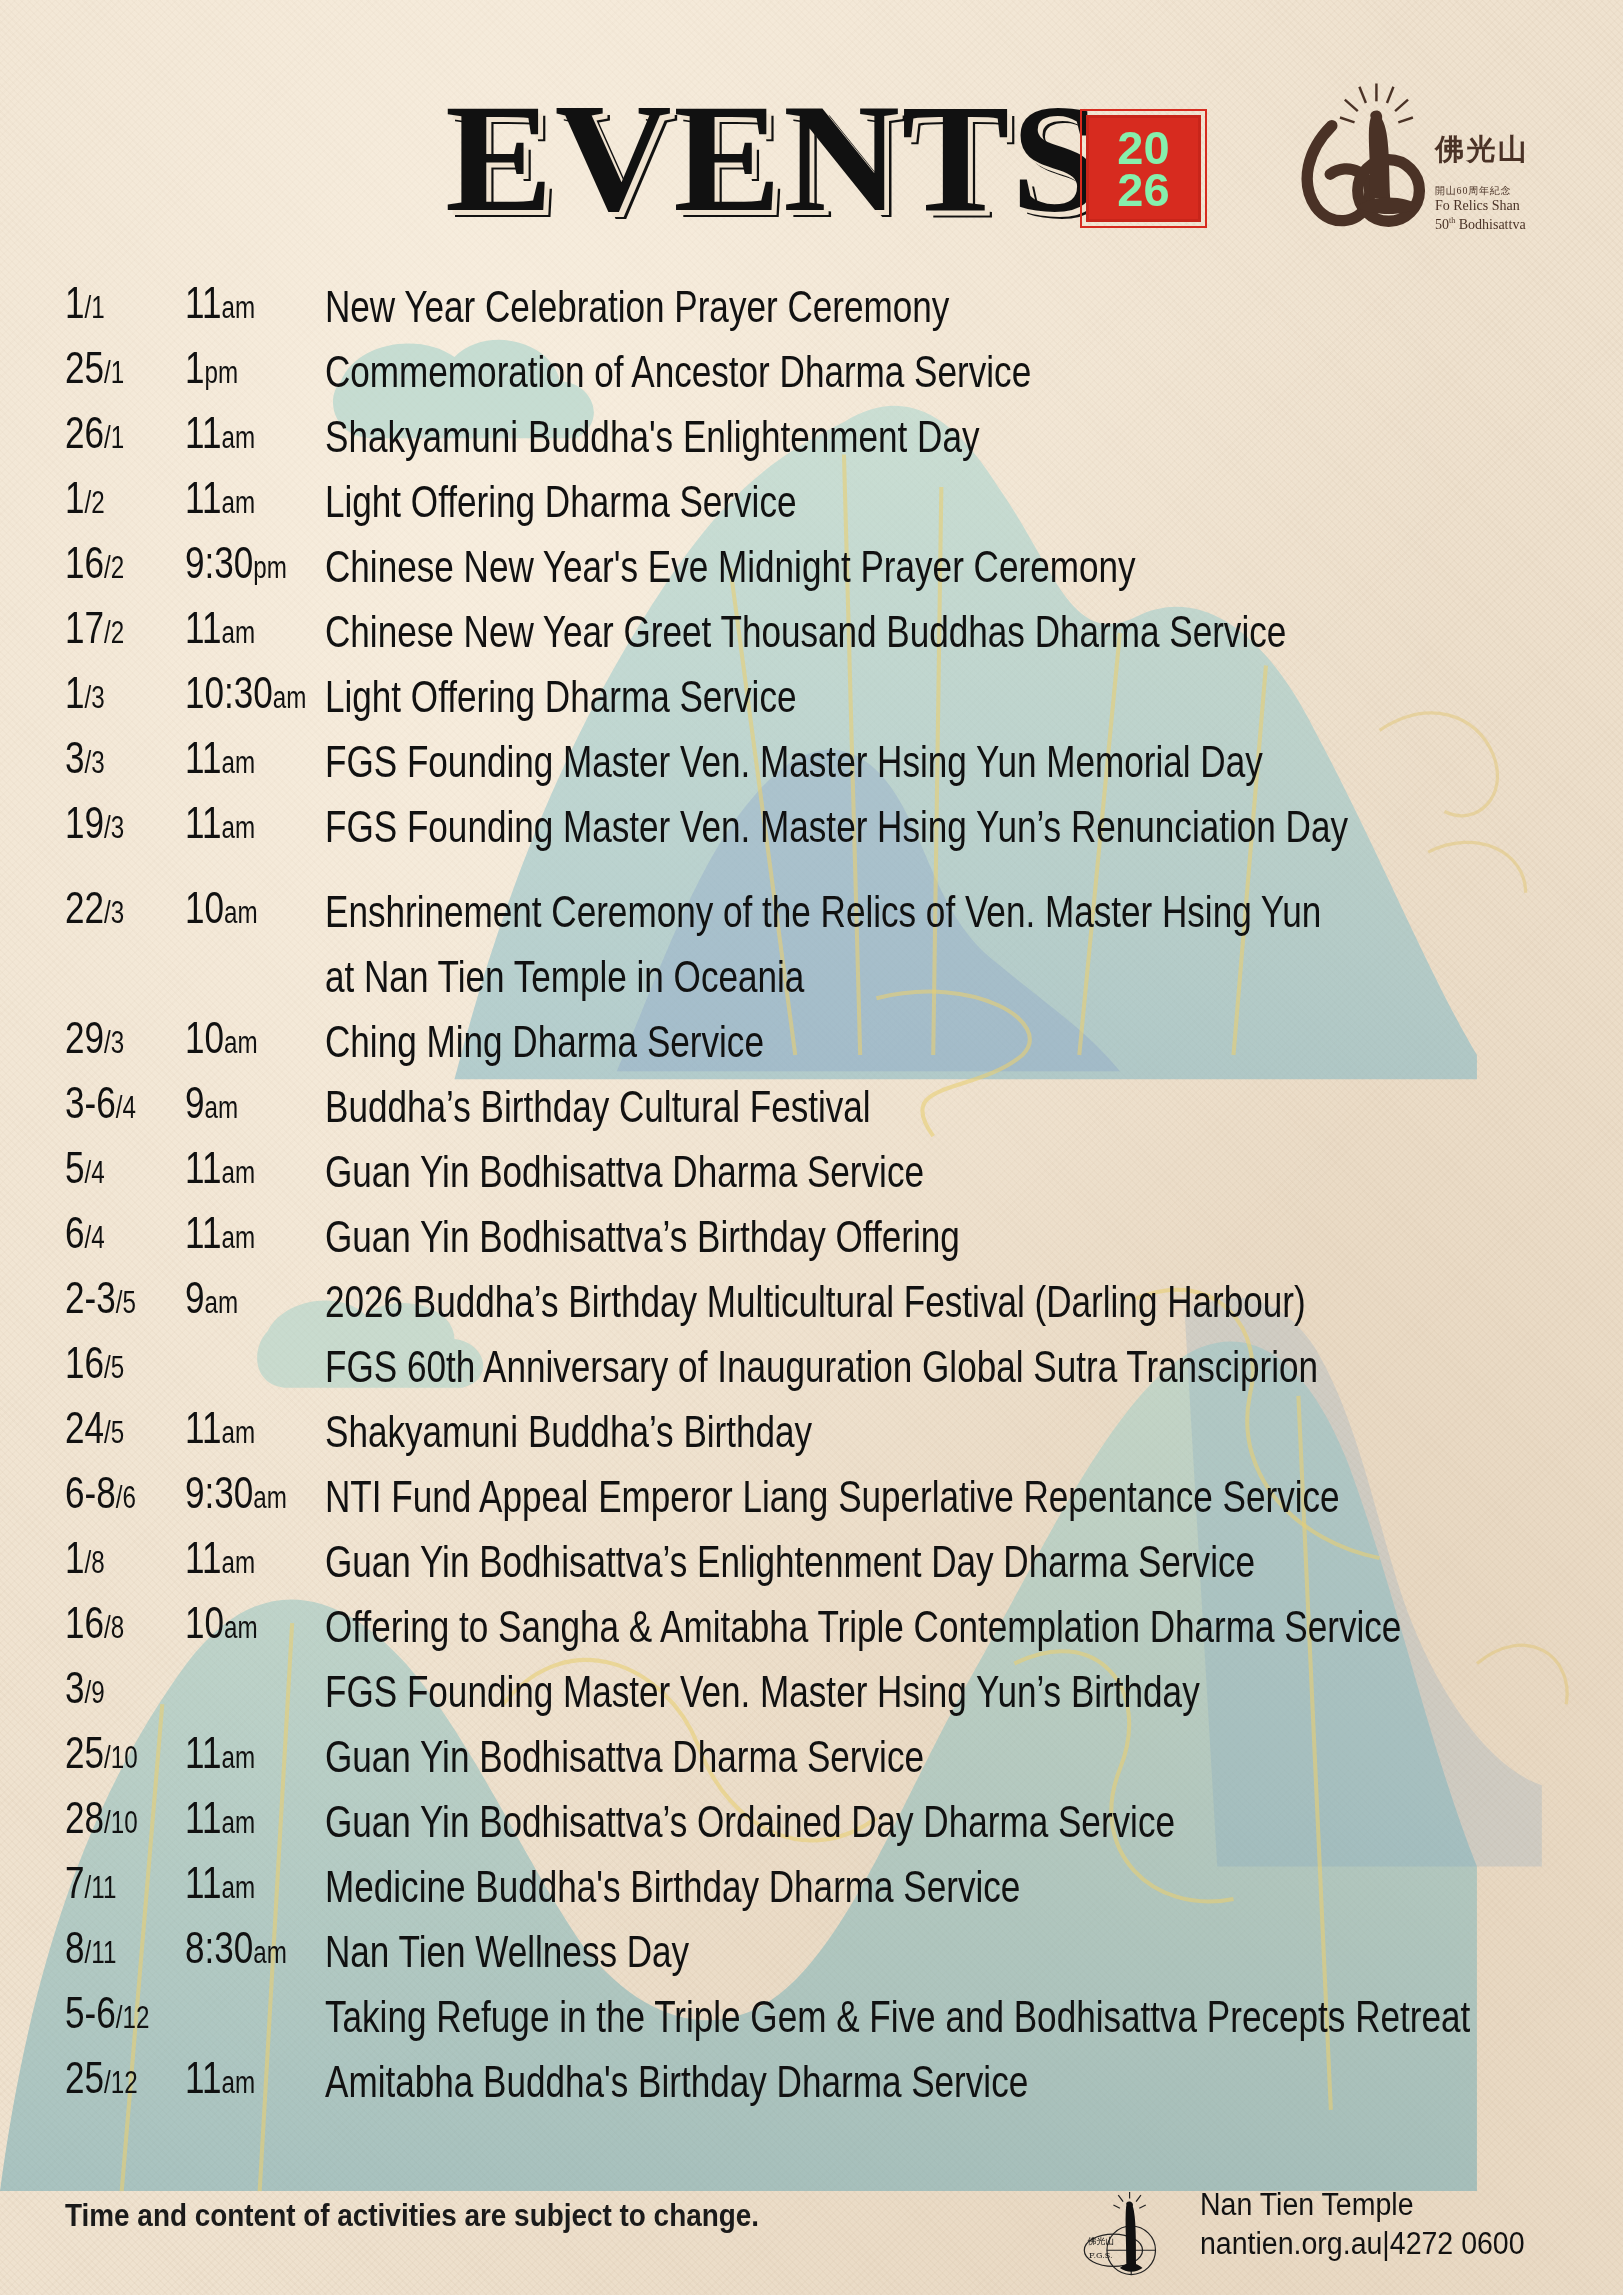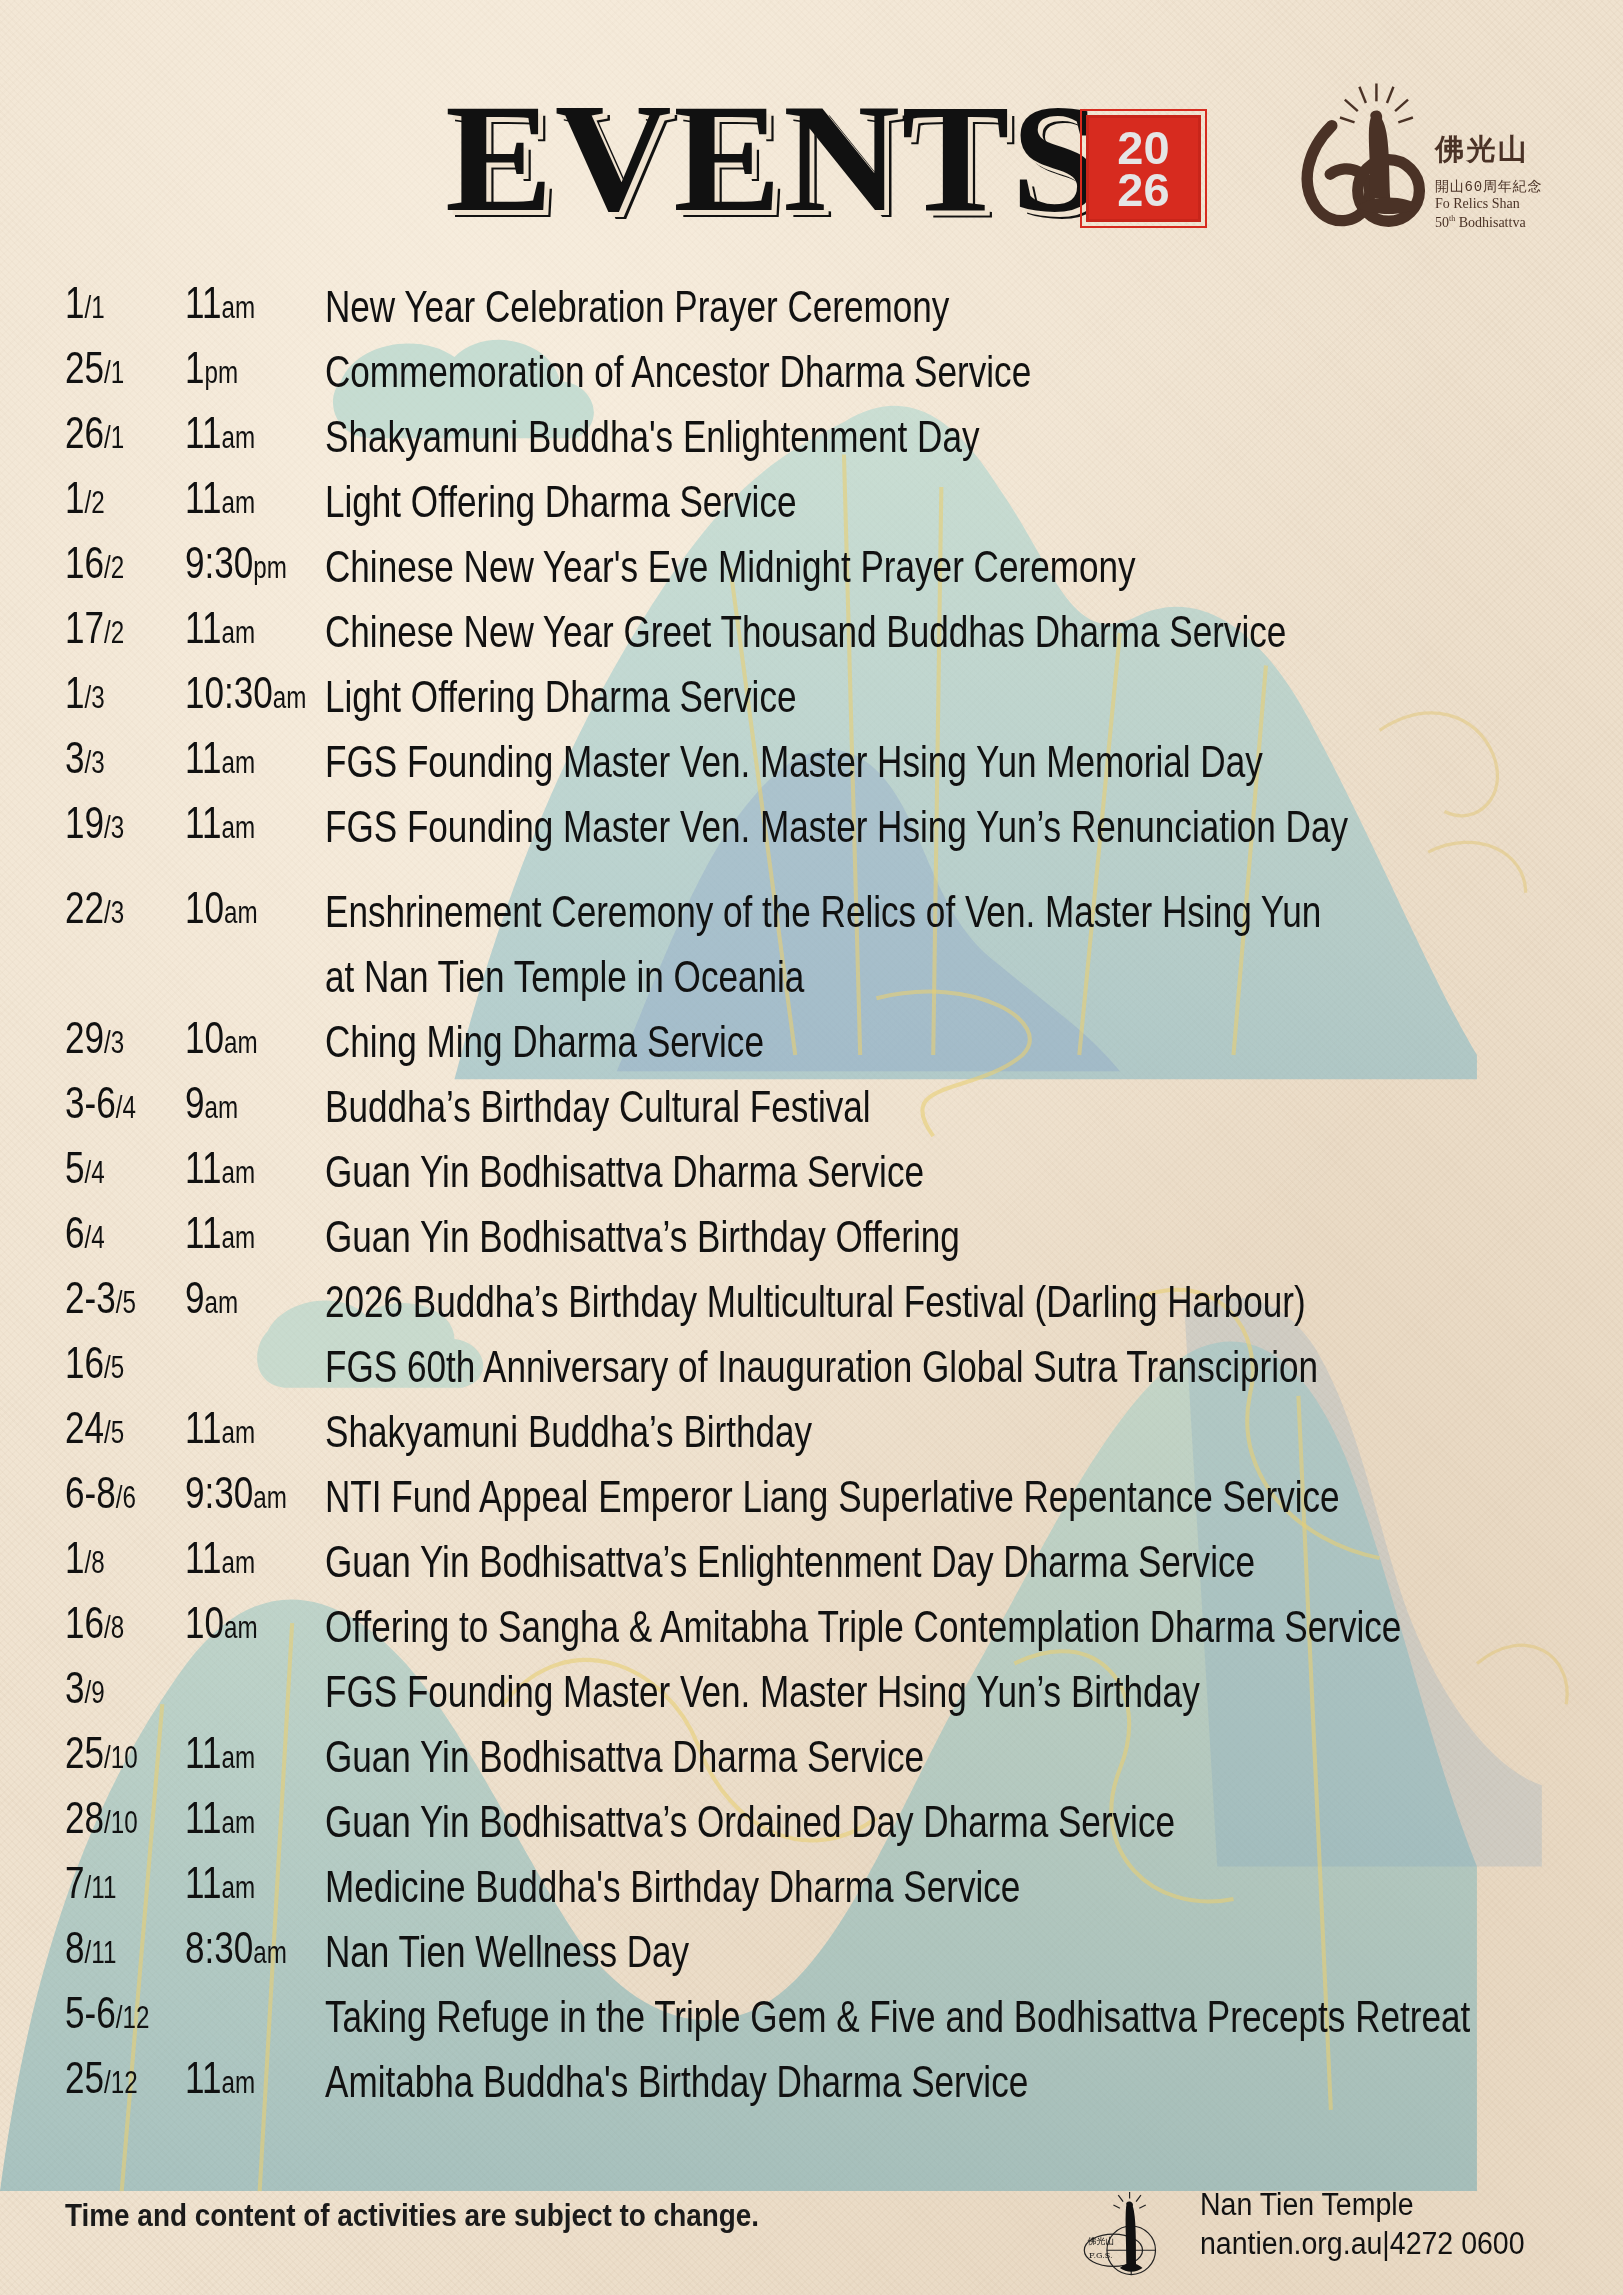--- a/index.html
+++ b/index.html
@@ -26,31 +26,31 @@
     font-family: "Liberation Serif", serif; font-weight: bold;
     font-size: 162px; line-height: 1; letter-spacing: 1.6px;
     color: #111;
     text-shadow: 4.9px 4.9px 0 #efe2cf, 7.3px 7.3px 0 #111;
     transform: scaleY(0.95);
   }
   .year-seal {
     position: absolute; left: 1086px; top: 115px; width: 109px; height: 101px;
     background: #d72b1f; border: 3.2px solid #c8251a; outline: 2.4px solid #d72b1f; outline-offset: 4px;
     display: flex; flex-direction: column; align-items: center; justify-content: center;
-    color: #e5e5e5; font-weight: bold; font-size: 47px; line-height: 42px;
+    color: #86efac; font-weight: bold; font-size: 47px; line-height: 42px;
   }
   .fgs-logo {
     position: absolute; left: 1299px; top: 77px; width: 244px; height: 154px;
   }
   .fgs-text {
     position: absolute; left: 1435px; top: 130px; color: #4a3226;
     font-family: "Liberation Serif", serif;
   }
   .fgs-text .cn { font-size: 29px; font-weight: bold; letter-spacing: 2.4px; }
-  .fgs-text .cn2 { font-size: 14px; letter-spacing: 0.8px; margin-top: 8px; font-family: Liberation Mono, monospace; }
+  .fgs-text .cn2 { font-size: 10px; letter-spacing: 0.8px; margin-top: 14px; }
   .fgs-text .en { font-size: 14px; line-height: 15.4px; }
 
   
   .events { position: absolute; left: 65px; top: 274px; width: 1558px; }
   .row {
     position: relative; height: 65px;
     font-size: 45px; line-height: 58px; white-space: nowrap;
   }
   .row.tall { height: 130px; margin-top: 20px; }
   .c-date, .c-time, .c-desc { position: absolute; top: 0; transform-origin: left top; }

